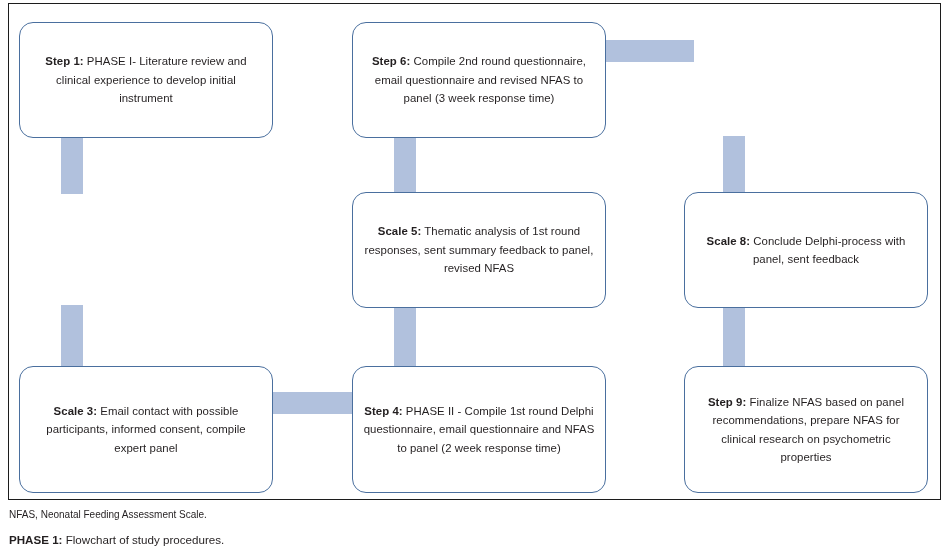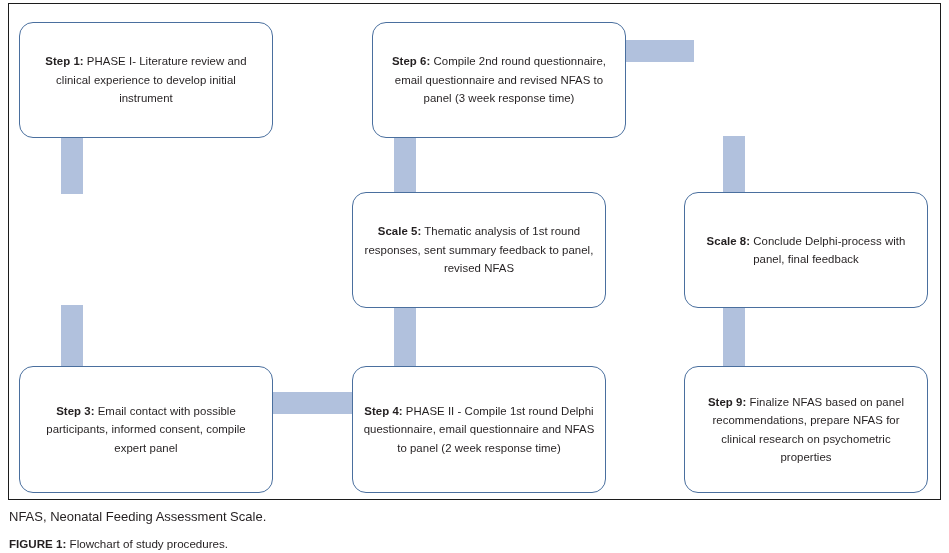--- a/index.html
+++ b/index.html
@@ -75,21 +75,21 @@
   }
 
   
   #caption-block {
     position: absolute;
     left: 9px;
     top: 508px;
     width: 930px;
   }
   #abbrev-note {
-    font-size: 13px;
+    font-size: 10px;
     color: #231f20;
     line-height: 1.45;
     margin: 0 0 9px 0;
   }
   #figure-caption {
     font-size: 11.6px;
     color: #231f20;
     line-height: 1.35;
     margin: 0;
   }
@@ -124,55 +124,55 @@
 
     <div class="step-box" style="left:19px; top:22px; width:254px; height:116px;">
       <div class="step-text">
         <span class="step-label">Step 1:</span><span> PHASE I- Literature review and clinical experience to develop initial instrument</span>
       </div>
     </div>
 
 
     <div class="step-box" style="left:19px; top:366px; width:254px; height:127px;">
       <div class="step-text">
-        <span class="step-label">Step 3:</span><span> Email contact with possible participants, informed consent, compile expert panel</span>
+        <span class="step-label">Scale 3:</span><span> Email contact with possible participants, informed consent, compile expert panel</span>
       </div>
     </div>
 
-    <div class="step-box" style="left:372px; top:22px; width:254px; height:116px;">
+    <div class="step-box" style="left:352px; top:22px; width:254px; height:116px;">
       <div class="step-text">
         <span class="step-label">Step 6:</span><span> Compile 2nd round questionnaire, email questionnaire and revised NFAS to panel (3 week response time)</span>
       </div>
     </div>
 
     <div class="step-box" style="left:352px; top:192px; width:254px; height:116px;">
       <div class="step-text">
         <span class="step-label">Scale 5:</span><span> Thematic analysis of 1st round responses, sent summary feedback to panel, revised NFAS</span>
       </div>
     </div>
 
     <div class="step-box" style="left:352px; top:366px; width:254px; height:127px;justify-content:flex-end;">
       <div class="step-text">
         <span class="step-label">Step 4:</span><span> PHASE II - Compile 1st round Delphi questionnaire, email questionnaire and NFAS to panel (2 week response time)</span>
       </div>
     </div>
 
 
     <div class="step-box" style="left:684px; top:192px; width:244px; height:116px;">
       <div class="step-text">
-        <span class="step-label">Scale 8:</span><span> Conclude Delphi-process with panel, final feedback</span>
+        <span class="step-label">Scale 8:</span><span> Conclude Delphi-process with panel, sent feedback</span>
       </div>
     </div>
 
     <div class="step-box" style="left:684px; top:366px; width:244px; height:127px;">
       <div class="step-text">
         <span class="step-label">Step 9:</span><span> Finalize NFAS based on panel recommendations, prepare NFAS for clinical research on psychometric properties</span>
       </div>
     </div>
 
   </div>
 
   <div id="caption-block">
     <p id="abbrev-note">NFAS, Neonatal Feeding Assessment Scale.</p>
-    <p id="figure-caption"><span class="caption-prefix">FIGURE 1:</span><span> Flowchart of study procedures.</span></p>
+    <p id="figure-caption"><span class="caption-prefix">PHASE 1:</span><span> Flowchart of study procedures.</span></p>
   </div>
 
 </div>
 
 </body></html>

